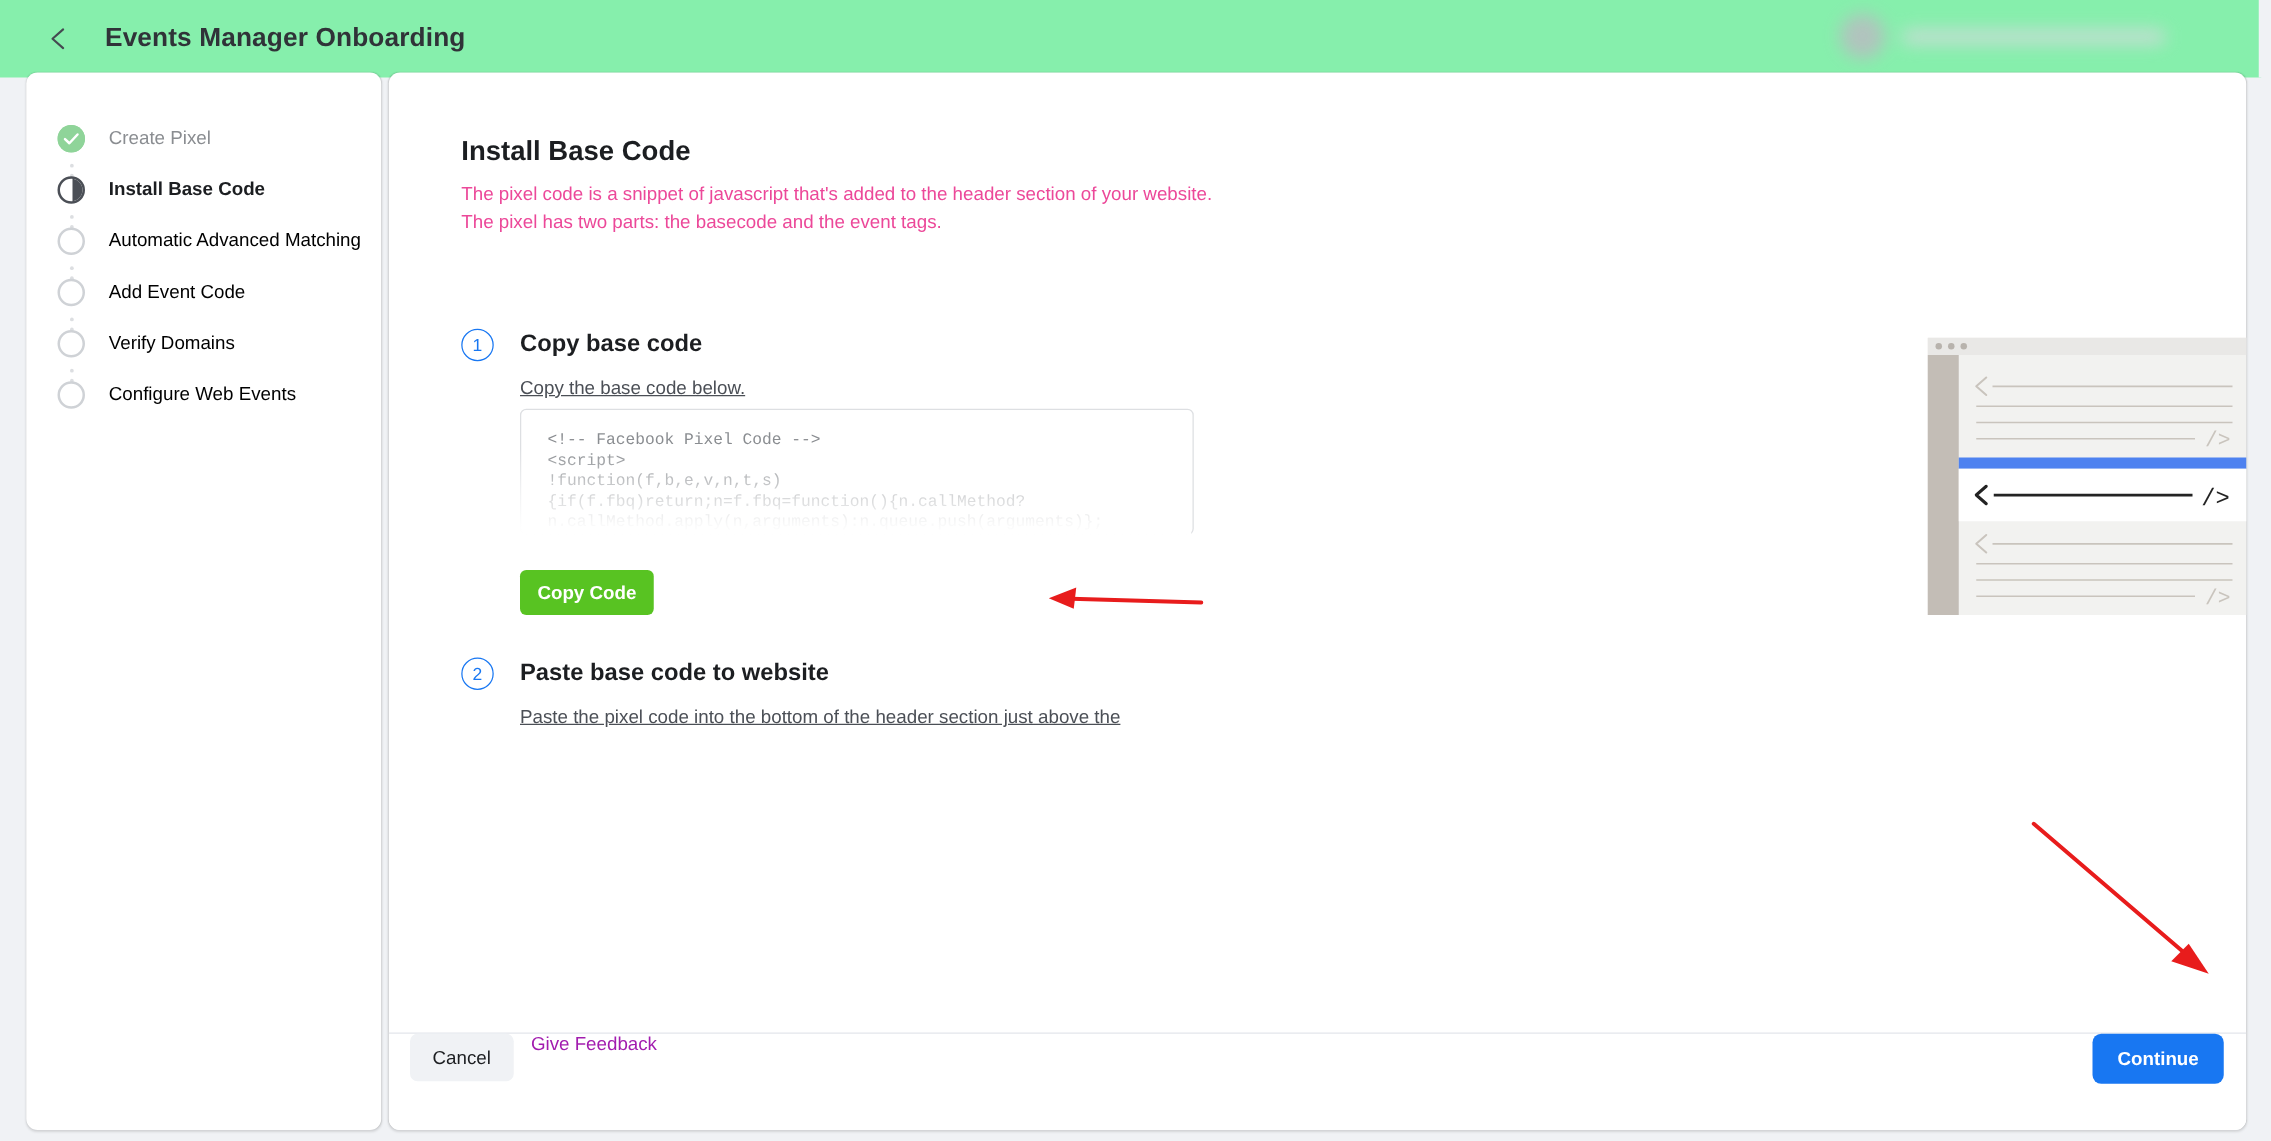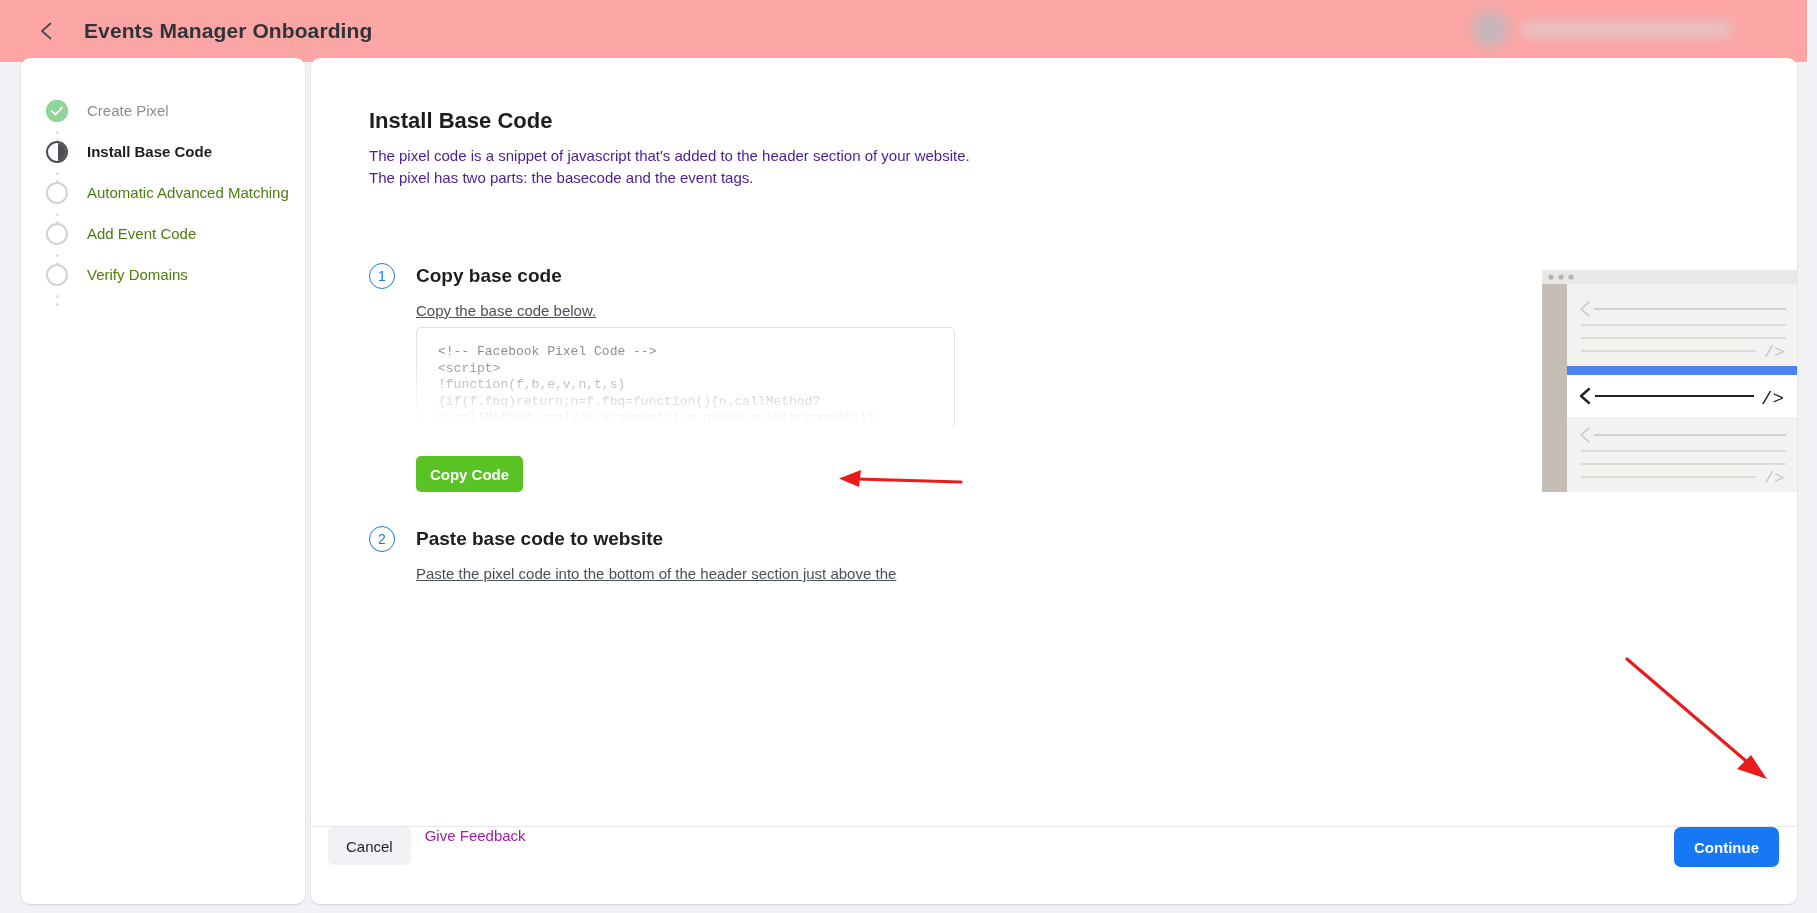--- a/index.html
+++ b/index.html
@@ -8,21 +8,21 @@
     width: 1817px; height: 913px;
     background: #f0f2f5;
     font-family: "Liberation Sans", sans-serif;
     overflow: hidden;
   }
 
   
   #topbar {
     position: absolute; left: 0; top: 0;
     width: 1817px; height: 62px;
-    background: #fca5a5;
+    background: #86efac;
     display: flex; align-items: center;
   }
   #back-chevron {
     margin-left: 36px; width: 22px; height: 22px;
     display: flex; align-items: center; justify-content: center;
     cursor: pointer;
   }
   #back-chevron svg { display: block; }
   #page-title {
     margin-left: 26px;
@@ -76,21 +76,21 @@
   .marker.done { background: #8fd499; }
   .marker.done svg { display:block; }
   .marker.empty { border: 2px solid #cfd2d6; background: #fff; }
   .marker.half  { border: 2px solid #4b4f56; background: #fff; overflow: hidden; position: relative; }
   .marker.half::after {
     content: ""; position: absolute; right: -1px; top: -1px;
     width: 50%; height: calc(100% + 2px); background: #4b4f56;
   }
   .step .label {
     margin-left: 19px;
-    font-size: 15px; color: #4d7c0f; font-weight: normal;
+    font-size: 15px; color: #000000; font-weight: normal;
   }
   .step.current .label { color: #1c1e21; font-weight: bold; }
   .step.done .label { color: #8a8d91; }
   .dots {
     position: absolute; left: 35px;
     width: 3px;
     display: flex; flex-direction: column; align-items: center;
     gap: 5px; z-index: 1;
   }
   .dots i {
@@ -108,21 +108,21 @@
     overflow: hidden;
   }
   #main-body { position: relative; height: 768px; }
 
   #install-heading {
     position: absolute; left: 58px; top: 50px;
     font-size: 22px; font-weight: bold; color: #1c1e21;
   }
   #install-desc {
     position: absolute; left: 58px; top: 87px;
-    font-size: 15px; color: #4c1d95; line-height: 22px;
+    font-size: 15px; color: #ec4899; line-height: 22px;
     width: 720px;
   }
 
   
   .numbered-step { position: absolute; left: 58px; }
   .num-circle {
     position: absolute; left: 0; top: 0;
     width: 26px; height: 26px; border-radius: 50%;
     border: 1.6px solid #1877f2; color: #1877f2;
     font-size: 14px; display: flex; align-items: center; justify-content: center;
@@ -287,20 +287,24 @@
 
     <div class="step">
       <span class="marker empty"></span>
       <span class="label">Verify Domains</span>
     </div>
     <div class="dots" style="top:237px;">
         <i></i>
         <i></i>
       </div>
 
+    <div class="step">
+      <span class="marker empty"></span>
+      <span class="label">Configure Web Events</span>
+    </div>
 
   </div>
 </div>
 
 <div id="main">
   <div id="main-body">
 
     <div id="install-heading">Install Base Code</div>
     <div id="install-desc">
       <div>The pixel code is a snippet of javascript that's added to the header section of your website.</div>

